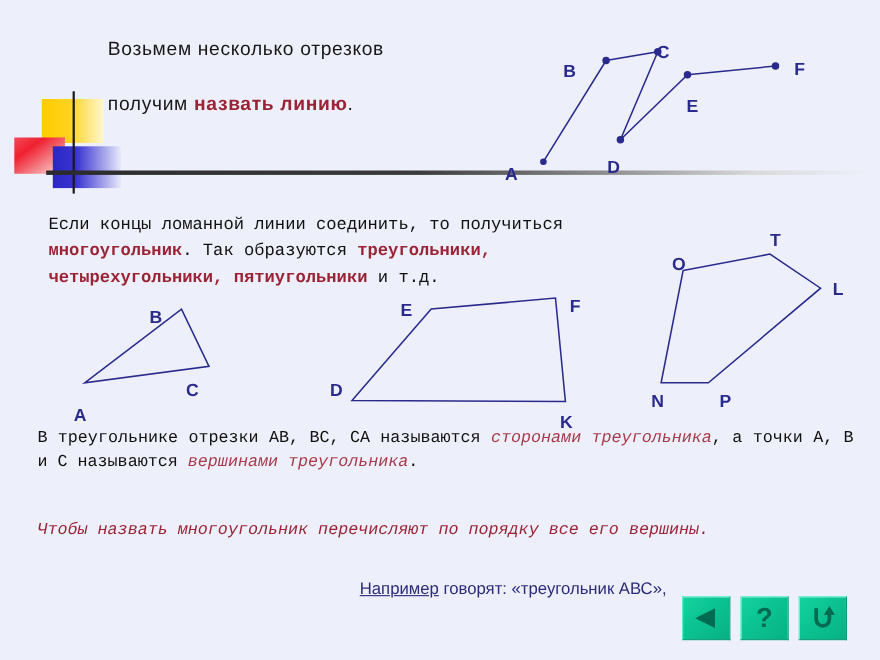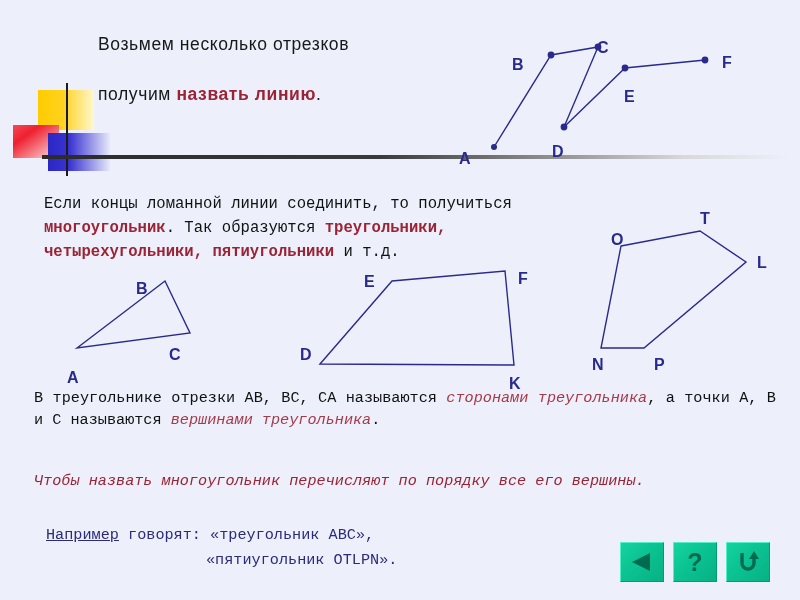--- a/index.html
+++ b/index.html
@@ -108,24 +108,25 @@
     line-height: 23px;
     color: #9b2335;
     font-style: italic;
     font-weight: normal;
     text-align: justify;
   }
   .para5 {
     left: 46px;
     top: 523px;
     width: 560px;
-    font-family: Liberation Mono, monospace;
+    font-family: Liberation Sans, sans-serif;
     font-size: 15.2px;
     line-height: 25px;
     color: #2b2b7a;
+    text-align: right;
   }
   .indent-line {
     display: block;
     padding-left: 160px;
   }
 
   .red-b {
     color: #9b2335;
     font-weight: bold;
   }
@@ -203,21 +204,21 @@
   <div class="base-line"></div>
 
   <div class="txt para1"><span>Возьмем несколько отрезков</span><br><br><span>получим </span><span class="red-b">назвать линию</span><span>.</span></div>
 
   <div class="txt para3"><span>В треугольнике отрезки АВ, ВС, СА называются </span><span class="red-i">сторонами треугольника</span><span>, а точки А, В и С называются </span><span class="red-i">вершинами треугольника</span><span>.</span></div>
 
   <div class="txt para2"><span>Если концы ломанной линии соединить, то получиться</span><br><span class="red-b">многоугольник</span><span>. Так образуются </span><span class="red-b">треугольники,</span><br><span class="red-b">четырехугольники, пятиугольники</span><span> и т.д.</span></div>
 
   <div class="txt para4"><span>Чтобы назвать многоугольник перечисляют по порядку все его вершины.</span></div>
 
-  <div class="txt para5"><span class="u">Например</span><span> говорят: «треугольник АВС»,</span><span class="indent-line">«пятиугольник OTLPN».</span></div>
+  <div class="txt para5"><span class="u">Например</span><span> говорят: «треугольник АВС»,</span></div>
 
   <svg class="fig" style="left:0; top:0;" width="800" height="200" viewBox="0 0 800 200">
     <polyline class="seg" points="494,147 551,55 598,47 564,127 625,68 705,60"></polyline>
     <circle class="dot" cx="494" cy="147" r="3"></circle>
     <circle class="dot" cx="551" cy="55" r="3.4"></circle>
     <circle class="dot" cx="598" cy="47" r="3.4"></circle>
     <circle class="dot" cx="564" cy="127" r="3.4"></circle>
     <circle class="dot" cx="625" cy="68" r="3.4"></circle>
     <circle class="dot" cx="705" cy="60" r="3.4"></circle>
     <text class="vlabel" x="459" y="164">A</text>

